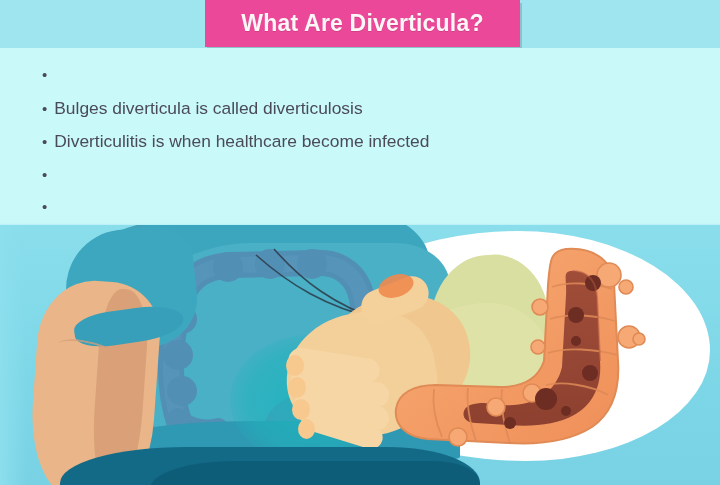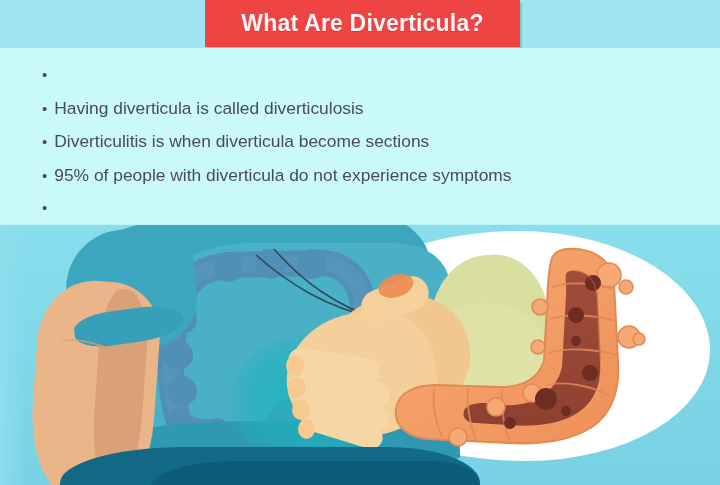--- a/index.html
+++ b/index.html
@@ -7,21 +7,21 @@
     width:720px;height:485px;overflow:hidden;
     font-family:"Liberation Sans", sans-serif;
     background:#9fe5f0;
   }
   .canvas{position:relative;width:720px;height:485px;overflow:hidden;}
 
   
   .top-strip{position:absolute;left:0;top:0;width:720px;height:49px;background:#9fe5f0;}
   .title-banner{
     position:absolute;left:205px;top:0;width:315px;height:47px;
-    background:#ef4444;
+    background:#ec4899;
     display:flex;align-items:center;justify-content:center;
     box-shadow:2px 3px 0 rgba(70,30,45,0.18);
   }
   .title-banner .title-text{
     color:#fdf6f7;font-size:23px;font-weight:bold;letter-spacing:.2px;
     font-family:"Liberation Sans", sans-serif;white-space:nowrap;
     text-shadow:0 1px 0 rgba(0,0,0,.12);
   }
 
   
@@ -208,29 +208,28 @@
     <span class="title-text">What Are Diverticula?</span>
   </div>
 
   <div class="bullet-panel">
     <ul class="bullet-list">
       <li class="bullet-item">
         <span class="bullet-dot">•</span>
       </li>
       <li class="bullet-item">
         <span class="bullet-dot">•</span>
-        <span>Having diverticula is called diverticulosis</span>
-      </li>
-      <li class="bullet-item">
-        <span class="bullet-dot">•</span>
-        <span>Diverticulitis is when diverticula become sections</span>
-      </li>
-      <li class="bullet-item">
-        <span class="bullet-dot">•</span>
-        <span>95% of people with diverticula do not experience symptoms</span>
+        <span>Bulges diverticula is called diverticulosis</span>
+      </li>
+      <li class="bullet-item">
+        <span class="bullet-dot">•</span>
+        <span>Diverticulitis is when healthcare become infected</span>
+      </li>
+      <li class="bullet-item">
+        <span class="bullet-dot">•</span>
       </li>
       <li class="bullet-item">
         <span class="bullet-dot">•</span>
       </li>
     </ul>
   </div>
 
   <div class="illustration">
     <div class="illus-bg-soft"></div>
 

